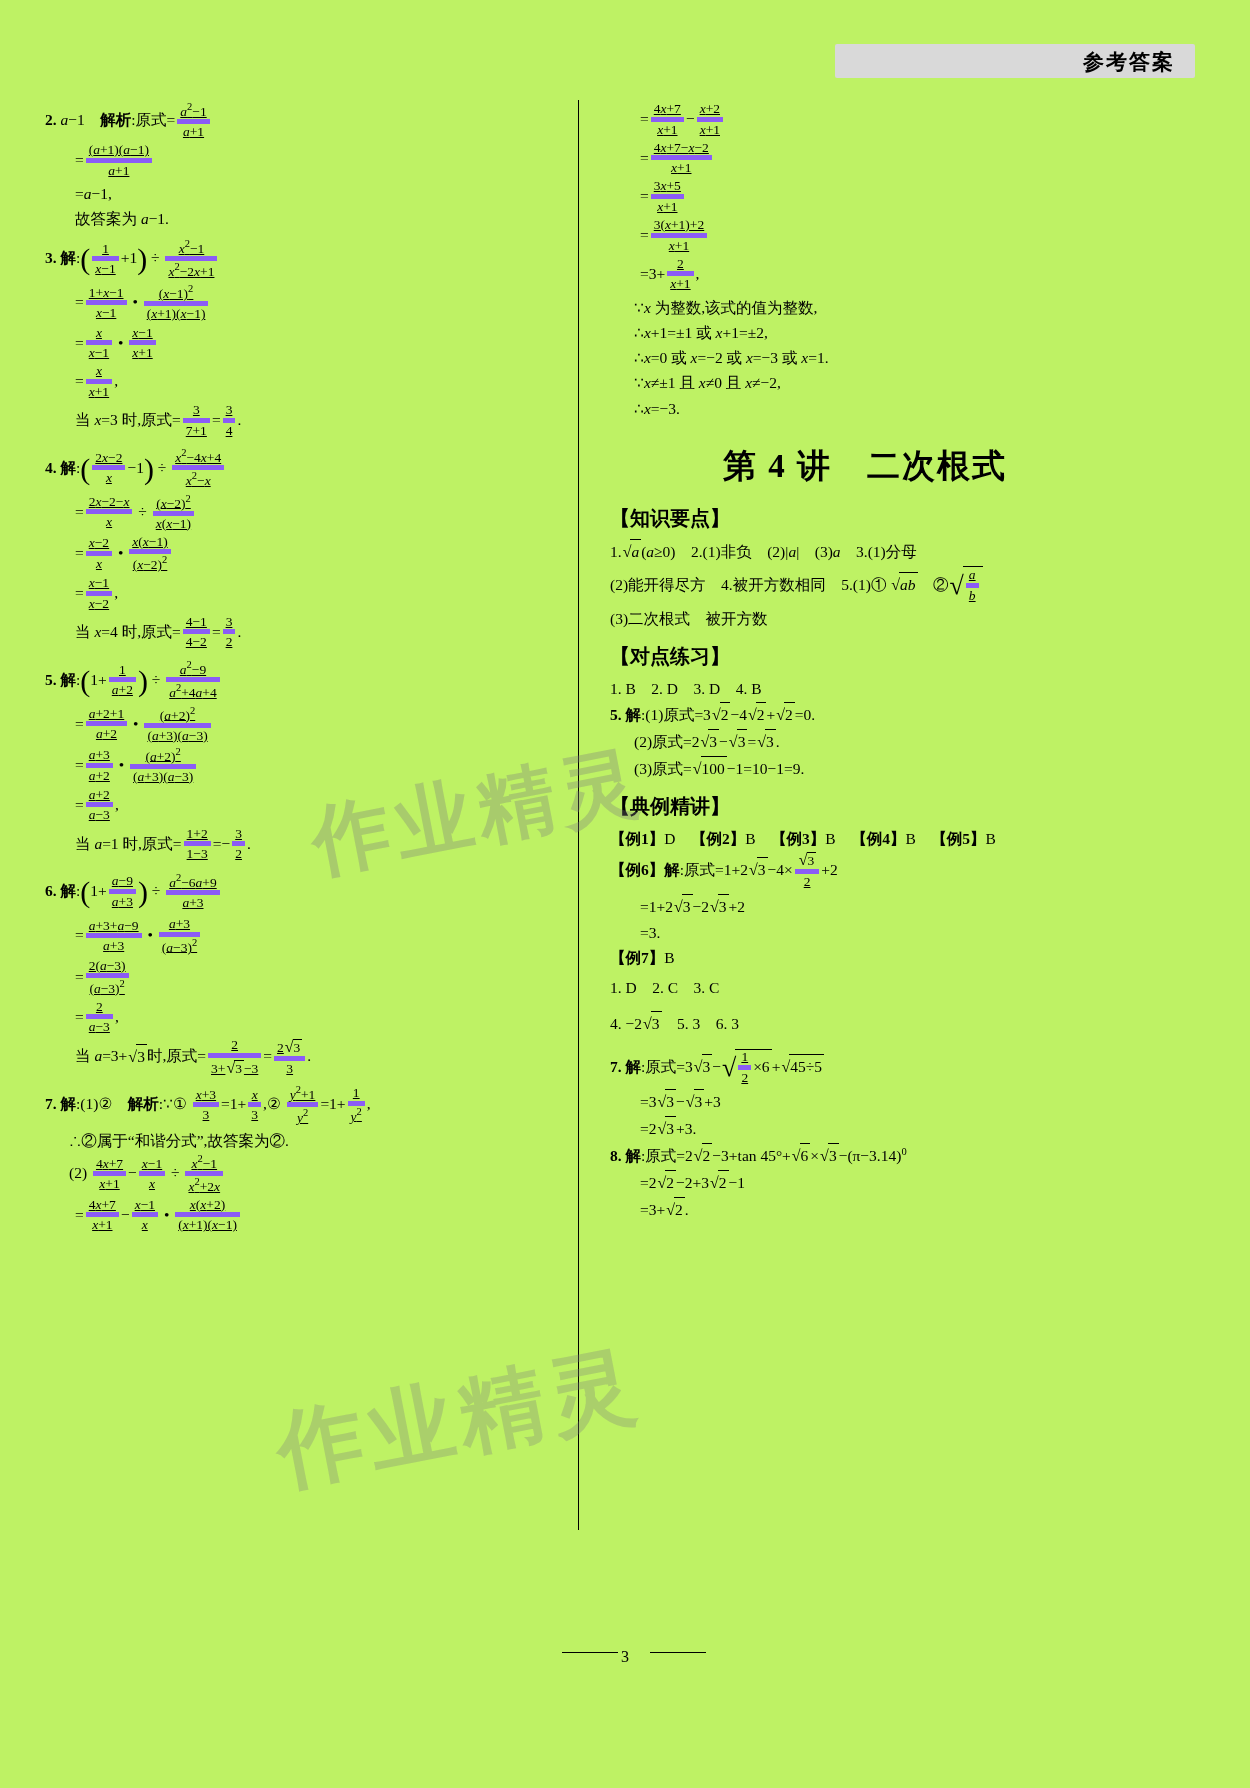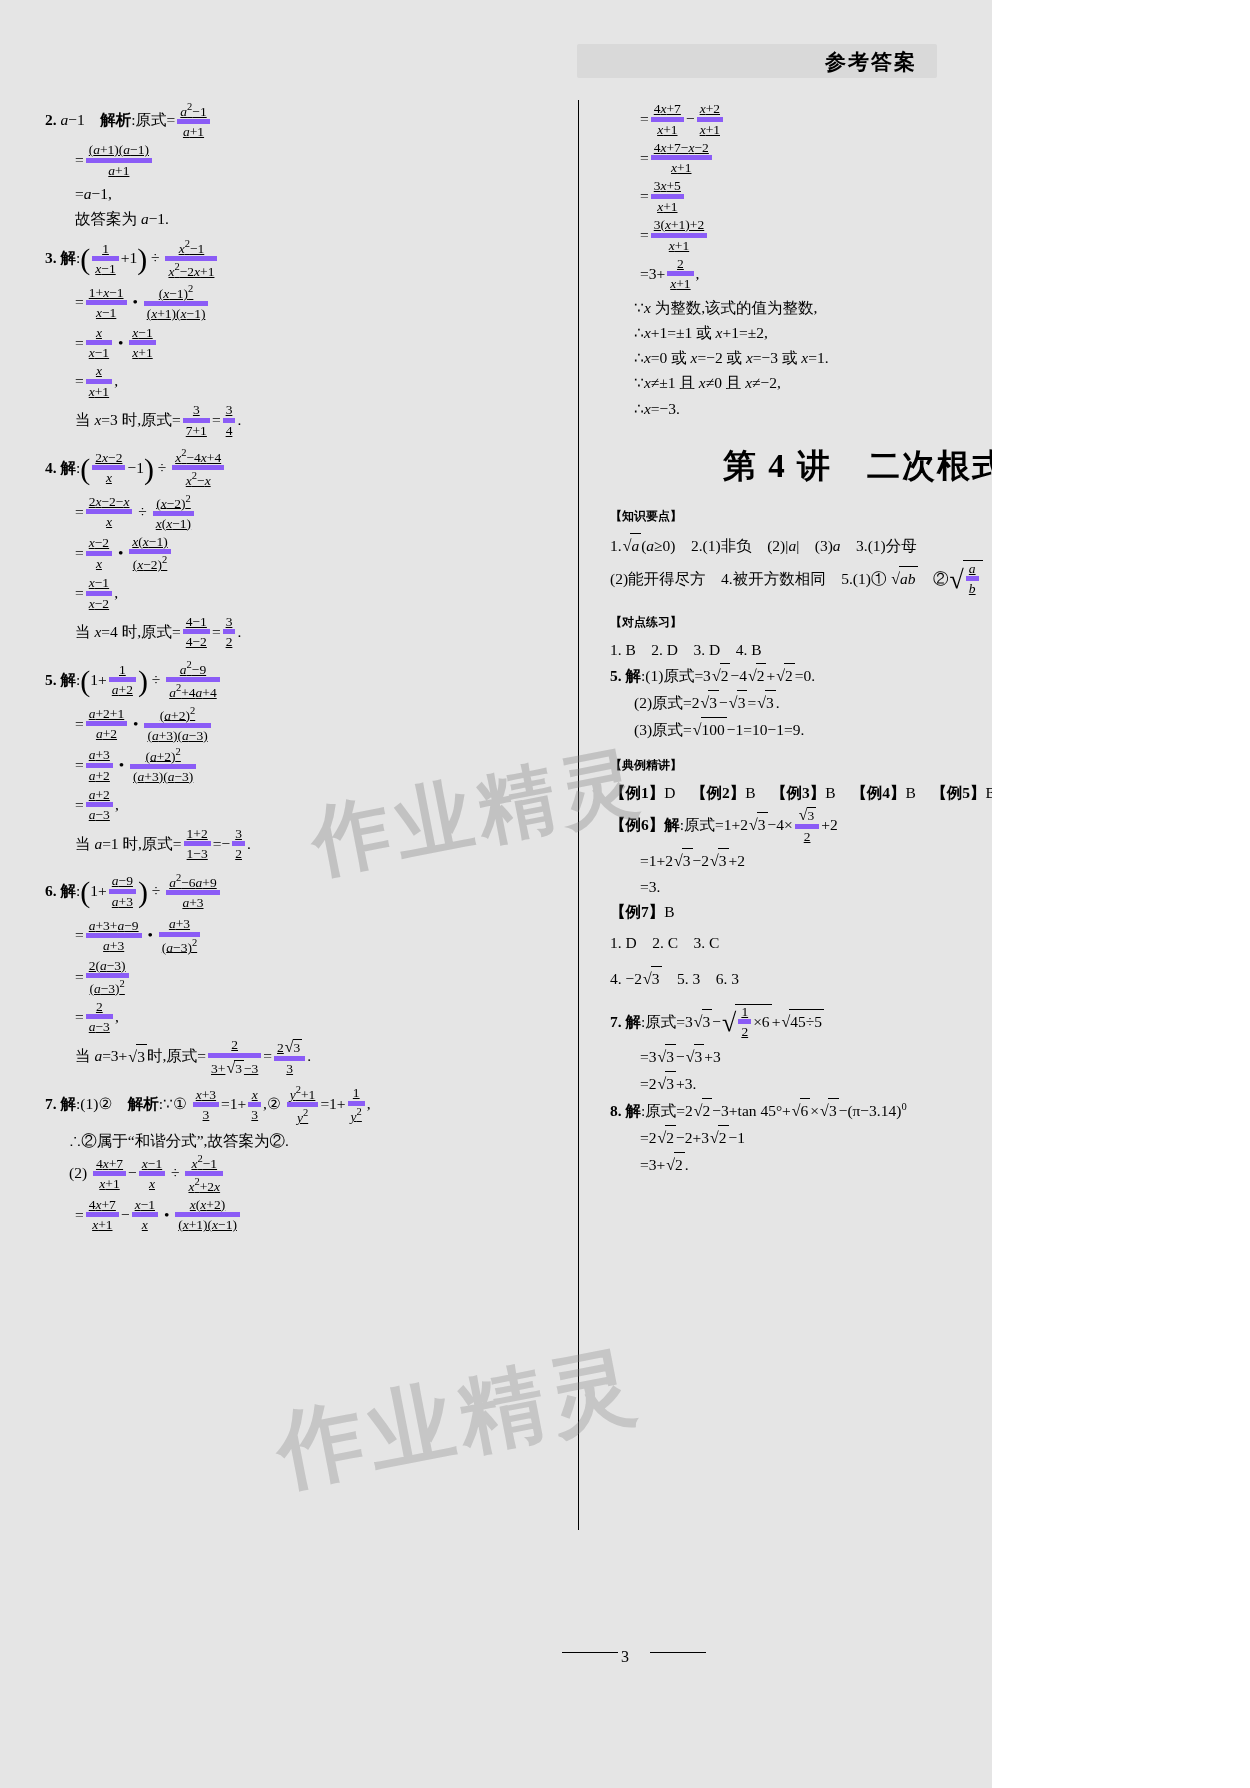--- a/index.html
+++ b/index.html
@@ -2,23 +2,23 @@
 <html><head>
 <meta charset="utf-8">
 <style>
   html, body {
     margin: 0;
     padding: 0;
     background: #ffffff;
   }
   .page {
     position: relative;
-    width: 992px;
+    width: 1250px;
     height: 1788px;
-    background: #e5e5e5;
+    background: #bef264;
     font-family: "Liberation Serif", serif;
     color: #000000;
     overflow: hidden;
   }
   
   .header-bar {
     position: absolute;
     top: 44px;
     right: 55px;
     width: 360px;
@@ -81,21 +81,21 @@
   .sec-title {
     text-align: center;
     font-size: 33px;
     font-weight: bold;
     letter-spacing: 2px;
     margin: 22px 0 12px 0;
   }
   .tagbox {
     display: inline-block;
     font-weight: bold;
-    font-size: 12px;
+    font-size: 20px;
   }
   .tagline { margin: 10px 0 6px 0; }
 
   
   .frac {
     display: inline-block;
     vertical-align: middle;
     text-align: center;
     margin: 0 2px;
     position: relative;
@@ -236,20 +236,21 @@
       <div class="ln ind3">∵<span class="it">x</span>≠±1 且 <span class="it">x</span>≠0 且 <span class="it">x</span>≠−2,</div>
       <div class="ln ind3">∴<span class="it">x</span>=−3.</div>
     </div>
 
     <div class="sec-title">第 4 讲　二次根式</div>
 
     <div class="blk">
       <div class="tagline"><span class="tagbox">【知识要点】</span></div>
       <div class="ln">1.<span class="sqrt"><span class="rad">√</span><span class="body"><span class="it">a</span></span></span>(<span class="it">a</span>≥0)　2.(1)非负　(2)|<span class="it">a</span>|　(3)<span class="it">a</span>　3.(1)分母</div>
       <div class="ln">(2)能开得尽方　4.被开方数相同　5.(1)① <span class="sqrt"><span class="rad">√</span><span class="body"><span class="it">ab</span></span></span>　②<span class="sqrt"><span class="rad" style="font-size:26px;vertical-align:-4px;">√</span><span class="body" style="padding-top:1px;"><span class="frac"><span class="num"><span class="it">a</span></span><span class="den"><span class="it">b</span></span></span></span></span></div>
+      <div class="ln">(3)二次根式　被开方数</div>
     </div>
 
     <div class="blk">
       <div class="tagline"><span class="tagbox">【对点练习】</span></div>
       <div class="ln">1. B　2. D　3. D　4. B</div>
       <div class="ln"><span class="bold">5. 解</span>:(1)原式=3<span class="sqrt"><span class="rad">√</span><span class="body">2</span></span>−4<span class="sqrt"><span class="rad">√</span><span class="body">2</span></span>+<span class="sqrt"><span class="rad">√</span><span class="body">2</span></span>=0.</div>
       <div class="ln ind3">(2)原式=2<span class="sqrt"><span class="rad">√</span><span class="body">3</span></span>−<span class="sqrt"><span class="rad">√</span><span class="body">3</span></span>=<span class="sqrt"><span class="rad">√</span><span class="body">3</span></span>.</div>
       <div class="ln ind3">(3)原式=<span class="sqrt"><span class="rad">√</span><span class="body">100</span></span>−1=10−1=9.</div>
     </div>
 

